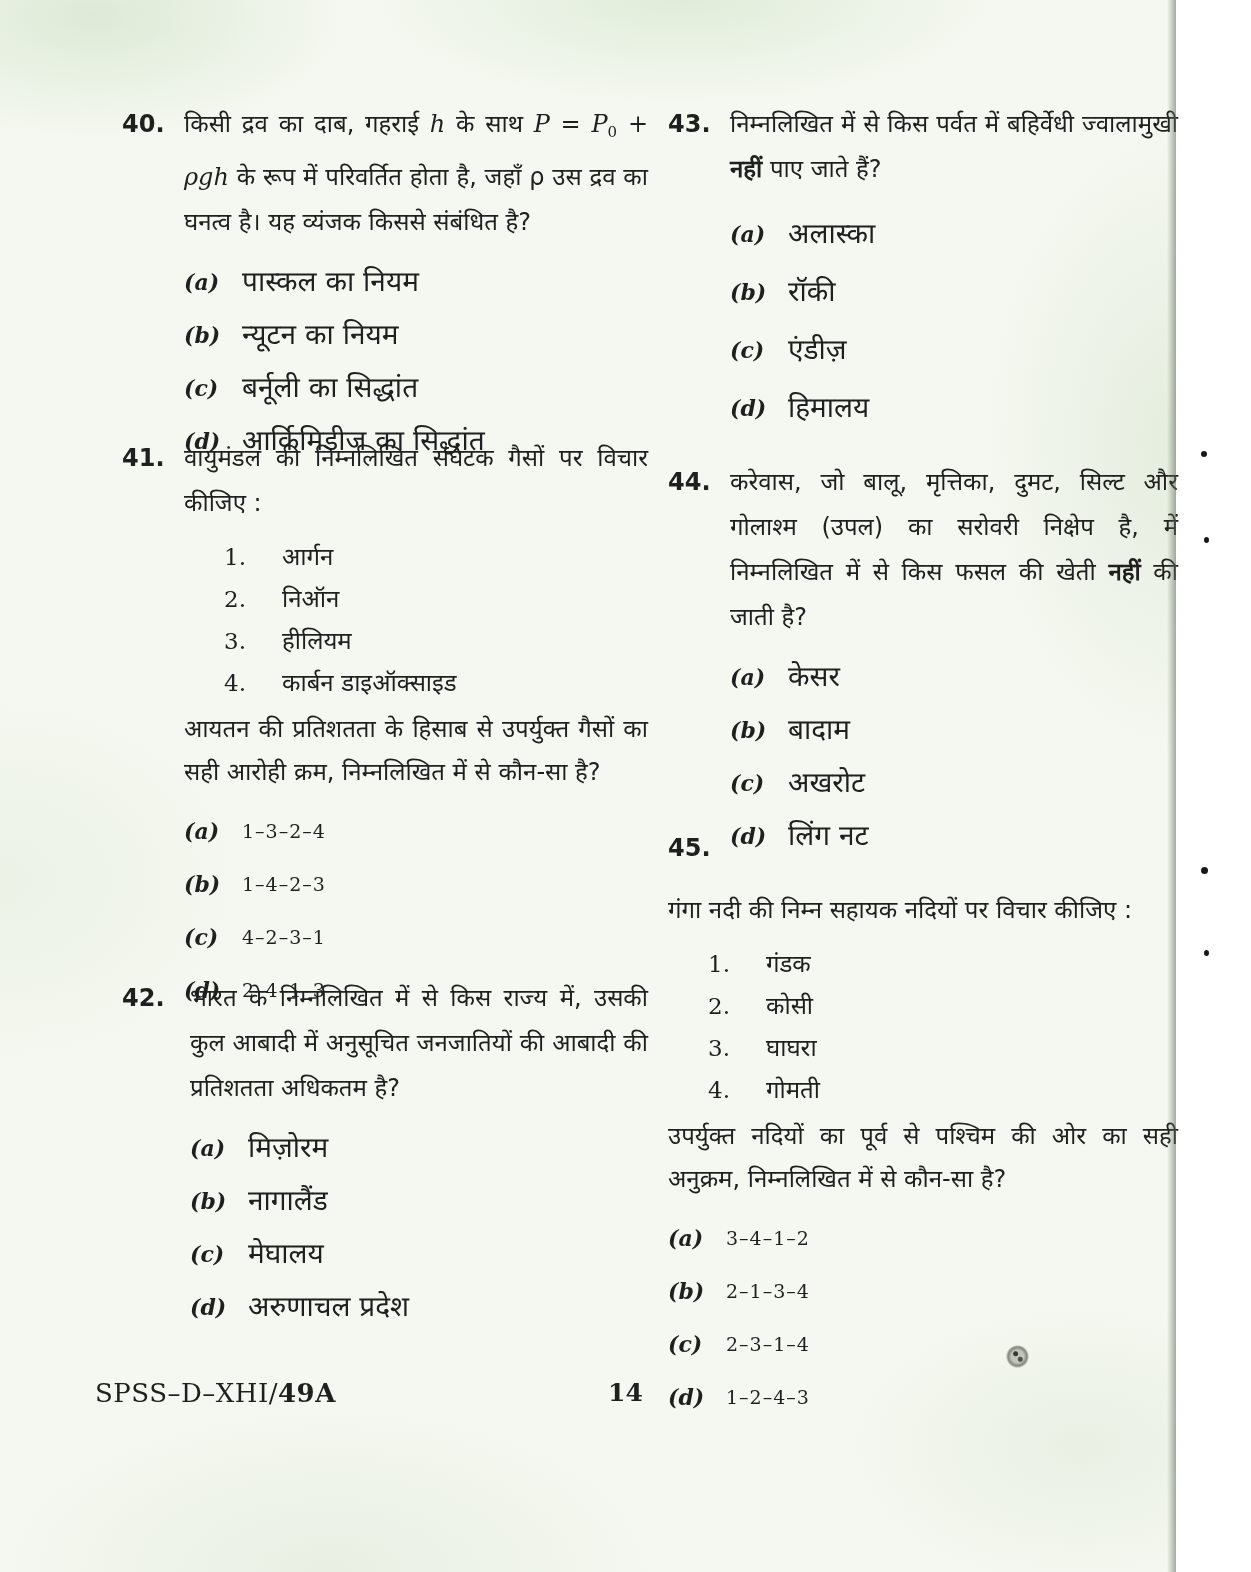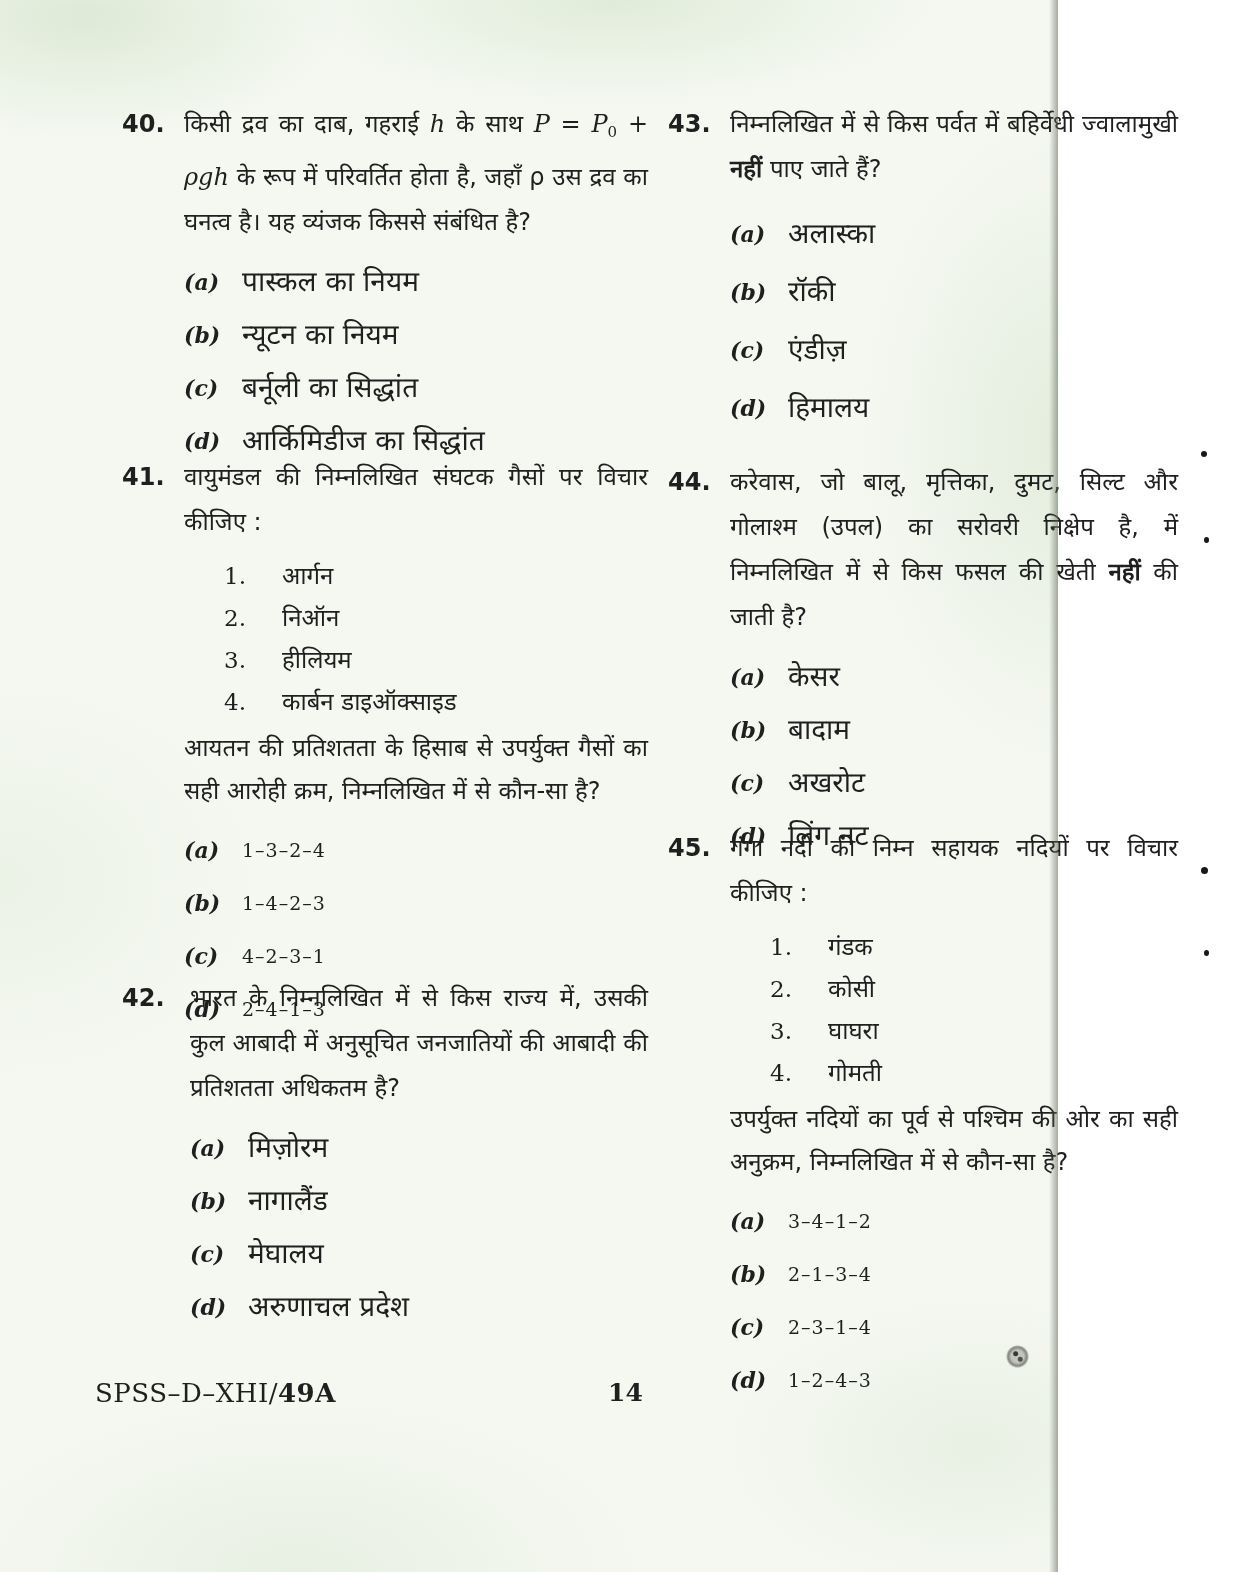--- a/index.html
+++ b/index.html
@@ -4,21 +4,21 @@
 <style>
   * { margin: 0; padding: 0; box-sizing: border-box; }
   html, body { width: 1251px; height: 1572px; }
   body {
     font-family: "DejaVu Sans", sans-serif;
     color: #1e1f1e;
     overflow: hidden;
   }
   .page {
     position: relative;
-    width: 1058px;
+    width: 1176px;
     height: 1572px;
     background:
       radial-gradient(420px 200px at 8% 1%,  rgba(198,220,188,.50), transparent 62%),
       radial-gradient(520px 170px at 58% 0%, rgba(198,222,188,.45), transparent 62%),
       radial-gradient(320px 520px at 100% 28%, rgba(203,221,193,.40), transparent 62%),
       radial-gradient(420px 320px at 0% 56%,  rgba(210,226,200,.28), transparent 62%),
       radial-gradient(560px 280px at 28% 100%, rgba(206,222,196,.32), transparent 62%),
       radial-gradient(400px 240px at 92% 92%, rgba(206,222,196,.30), transparent 62%),
       #f5f8f1;
   }
@@ -112,21 +112,21 @@
             <span class="opt-text">बर्नूली का सिद्धांत</span>
           </div>
           <div class="opt">
             <span class="opt-letter">(d)</span>
             <span class="opt-text">आर्किमिडीज का सिद्धांत</span>
           </div>
         </div>
       </div>
     </div>
 
-    <div class="q" style="top:455px;">
+    <div class="q" style="top:436px;">
       <div class="qnum">41.</div>
       <div class="qbody">
         <div class="qtext">वायुमंडल की निम्नलिखित संघटक गैसों पर विचार कीजिए :</div>
         <div class="sublist">
           <div class="sub-item">
             <span class="sn">1.</span>
             <span>आर्गन</span>
           </div>
           <div class="sub-item">
             <span class="sn">2.</span>
@@ -234,21 +234,21 @@
             <span class="opt-text">अखरोट</span>
           </div>
           <div class="opt">
             <span class="opt-letter">(d)</span>
             <span class="opt-text">लिंग नट</span>
           </div>
         </div>
       </div>
     </div>
 
-    <div class="q" style="top:826px;">
+    <div class="q" style="top:826px;flex-direction:column;">
       <div class="qnum">45.</div>
       <div class="qbody">
         <div class="qtext">गंगा नदी की निम्न सहायक नदियों पर विचार कीजिए :</div>
         <div class="sublist">
           <div class="sub-item">
             <span class="sn">1.</span>
             <span>गंडक</span>
           </div>
           <div class="sub-item">
             <span class="sn">2.</span>

